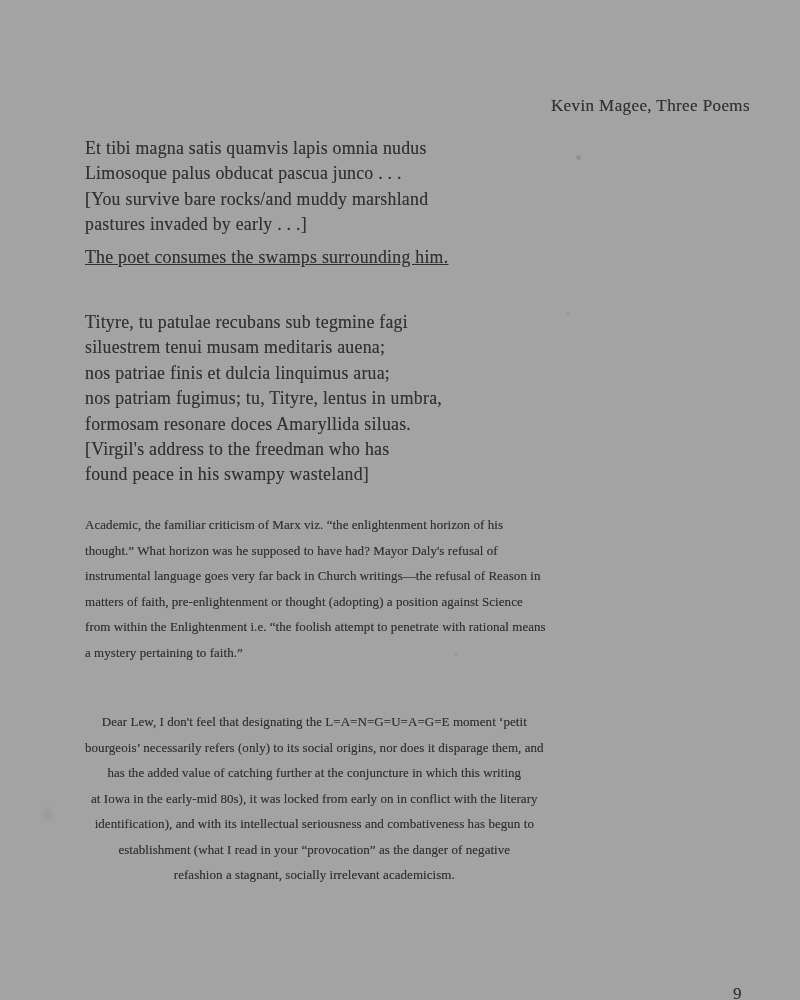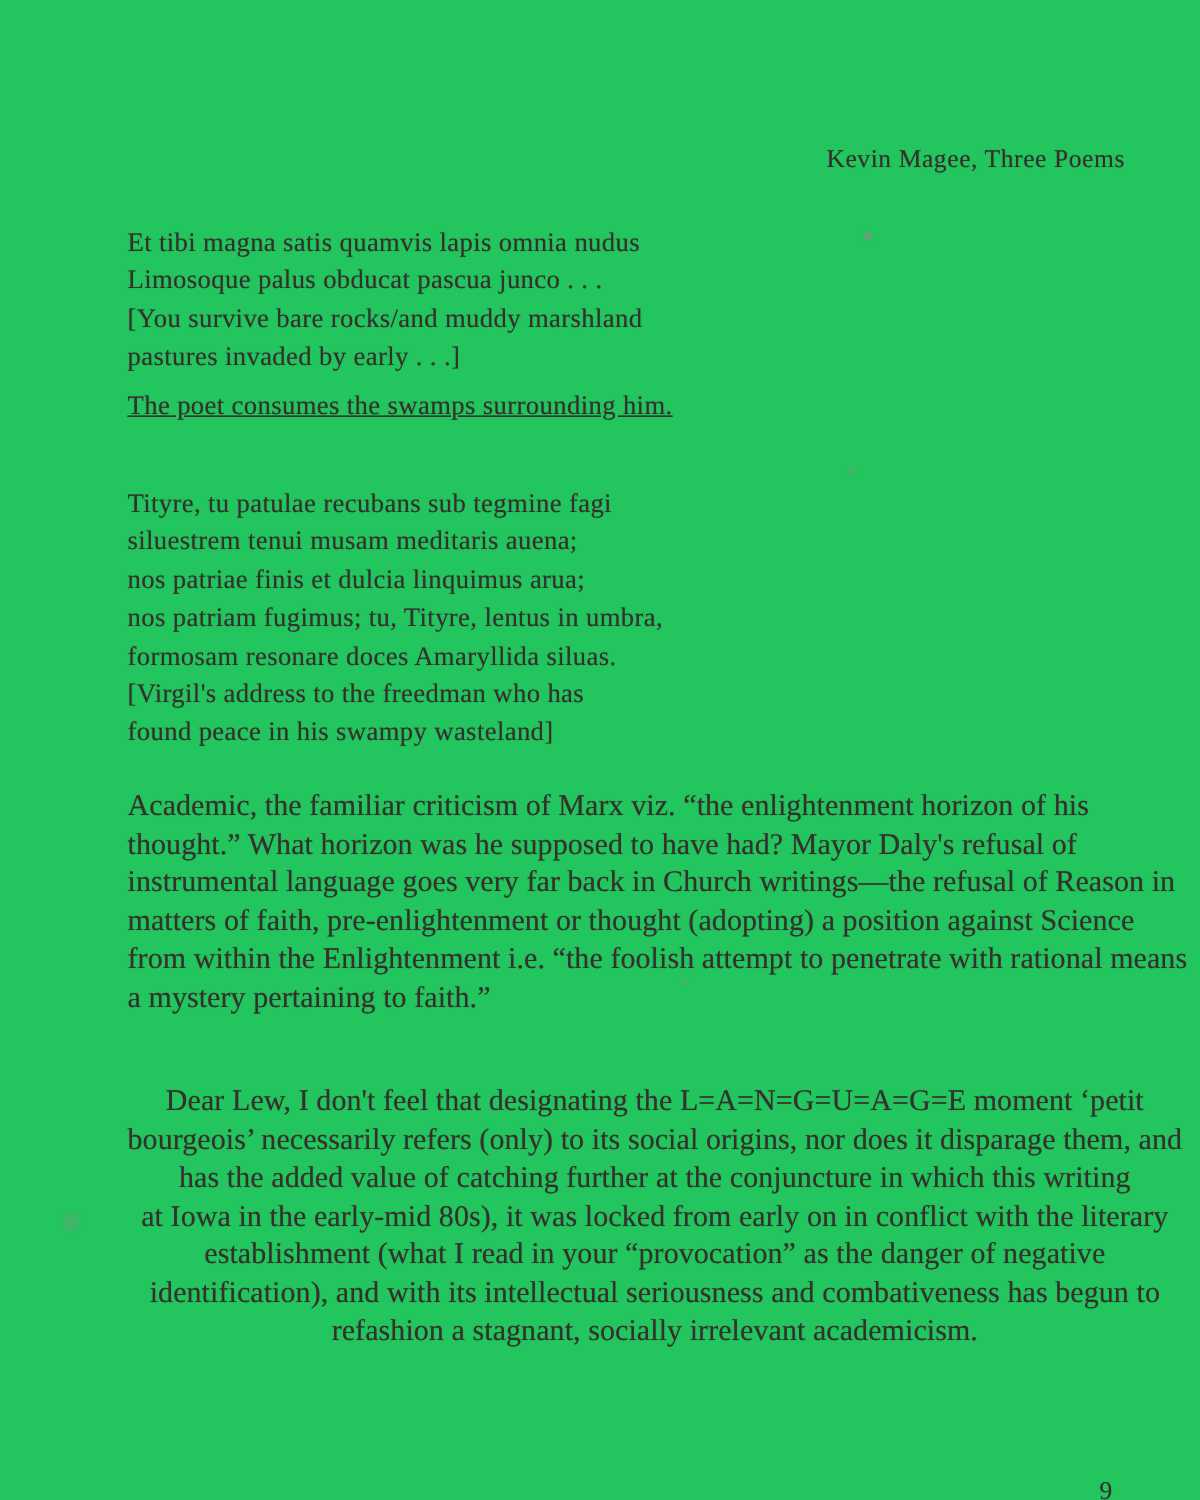--- a/index.html
+++ b/index.html
@@ -4,49 +4,48 @@
 <style>
   html, body {
     margin: 0;
     padding: 0;
     background: #ffffff;
   }
   .page {
     position: relative;
     width: 800px;
     height: 1000px;
-    background: #22c55e;
+    background: #a3a3a3;
     overflow: hidden;
     font-family: "Liberation Serif", "DejaVu Serif", serif;
     color: #34312d;
   }
   .txt {
     text-shadow: 0 0 0.6px rgba(60,56,52,0.55);
   }
   .header {
     position: absolute;
     top: 96px;
     right: 50px;
     font-size: 17px;
     letter-spacing: 0.4px;
     white-space: nowrap;
   }
   .block {
     position: absolute;
     left: 85px;
     white-space: nowrap;
-    margin-top: 13px;
   }
   .verse {
     font-size: 17.8px;
     line-height: 25.4px;
     letter-spacing: 0.25px;
   }
   .prose {
-    font-size: 20px;
+    font-size: 13px;
     line-height: 25.5px;
     letter-spacing: 0.05px;
   }
   .quote1   { top: 136px; }
   .interlude{ top: 245px; text-decoration: underline; }
   .quote2   { top: 310px; }
   .para1    { top: 512px; }
   .para2    { top: 709px; text-align: center; }
   .line { white-space: nowrap; }
   .pageno {
@@ -99,22 +98,22 @@
     <div class="line">matters of faith, pre-enlightenment or thought (adopting) a position against Science</div>
     <div class="line">from within the Enlightenment i.e. “the foolish attempt to penetrate with rational means</div>
     <div class="line">a mystery pertaining to faith.”</div>
   </div>
 
   <div class="block prose para2 txt">
     <div class="line">Dear Lew, I don't feel that designating the L=A=N=G=U=A=G=E moment ‘petit</div>
     <div class="line">bourgeois’ necessarily refers (only) to its social origins, nor does it disparage them, and</div>
     <div class="line">has the added value of catching further at the conjuncture in which this writing</div>
     <div class="line">at Iowa in the early-mid 80s), it was locked from early on in conflict with the literary</div>
+    <div class="line">identification), and with its intellectual seriousness and combativeness has begun to</div>
     <div class="line">establishment (what I read in your “provocation” as the danger of negative</div>
-    <div class="line">identification), and with its intellectual seriousness and combativeness has begun to</div>
     <div class="line">refashion a stagnant, socially irrelevant academicism.</div>
   </div>
 
   <div class="pageno txt">9</div>
 
   <div class="speck s1"></div>
   <div class="speck s2"></div>
   <div class="speck s3"></div>
   <div class="speck s4"></div>
 

